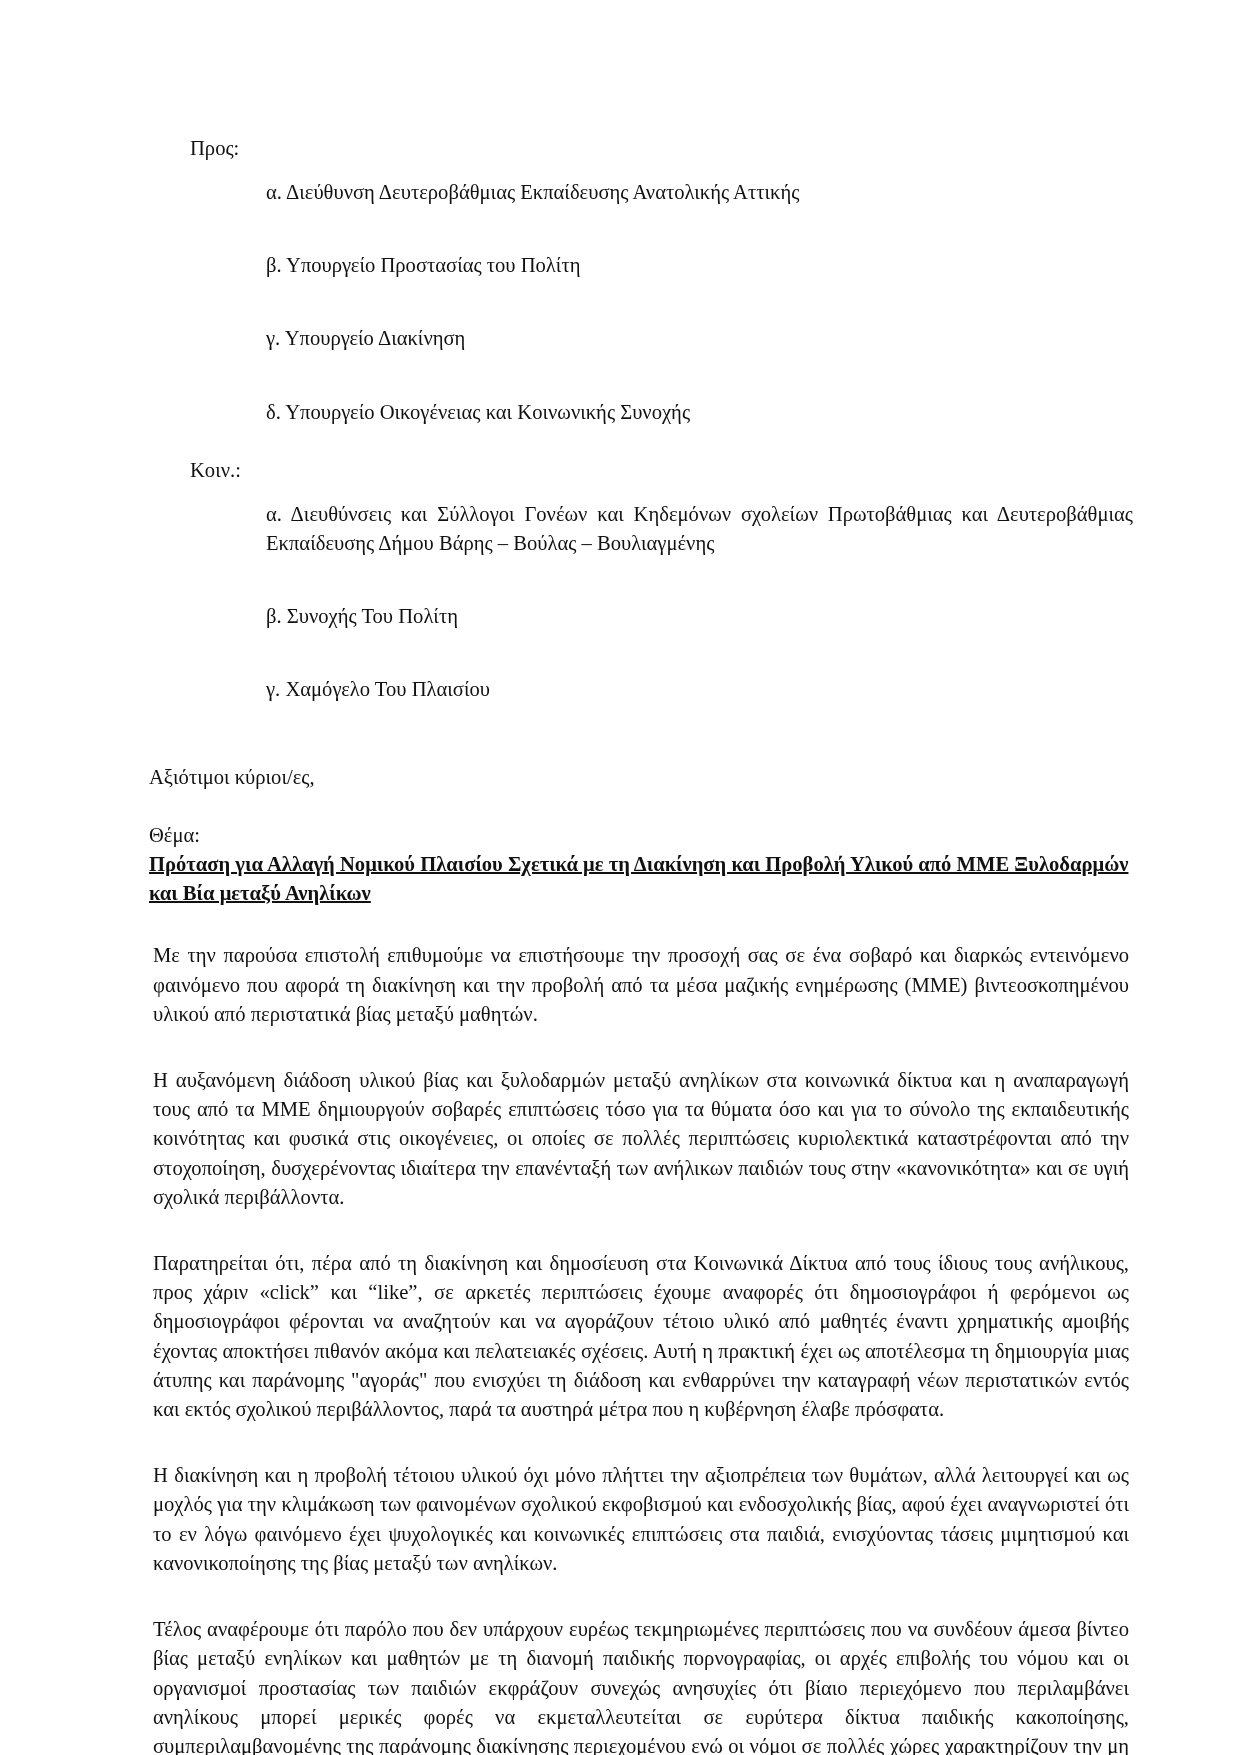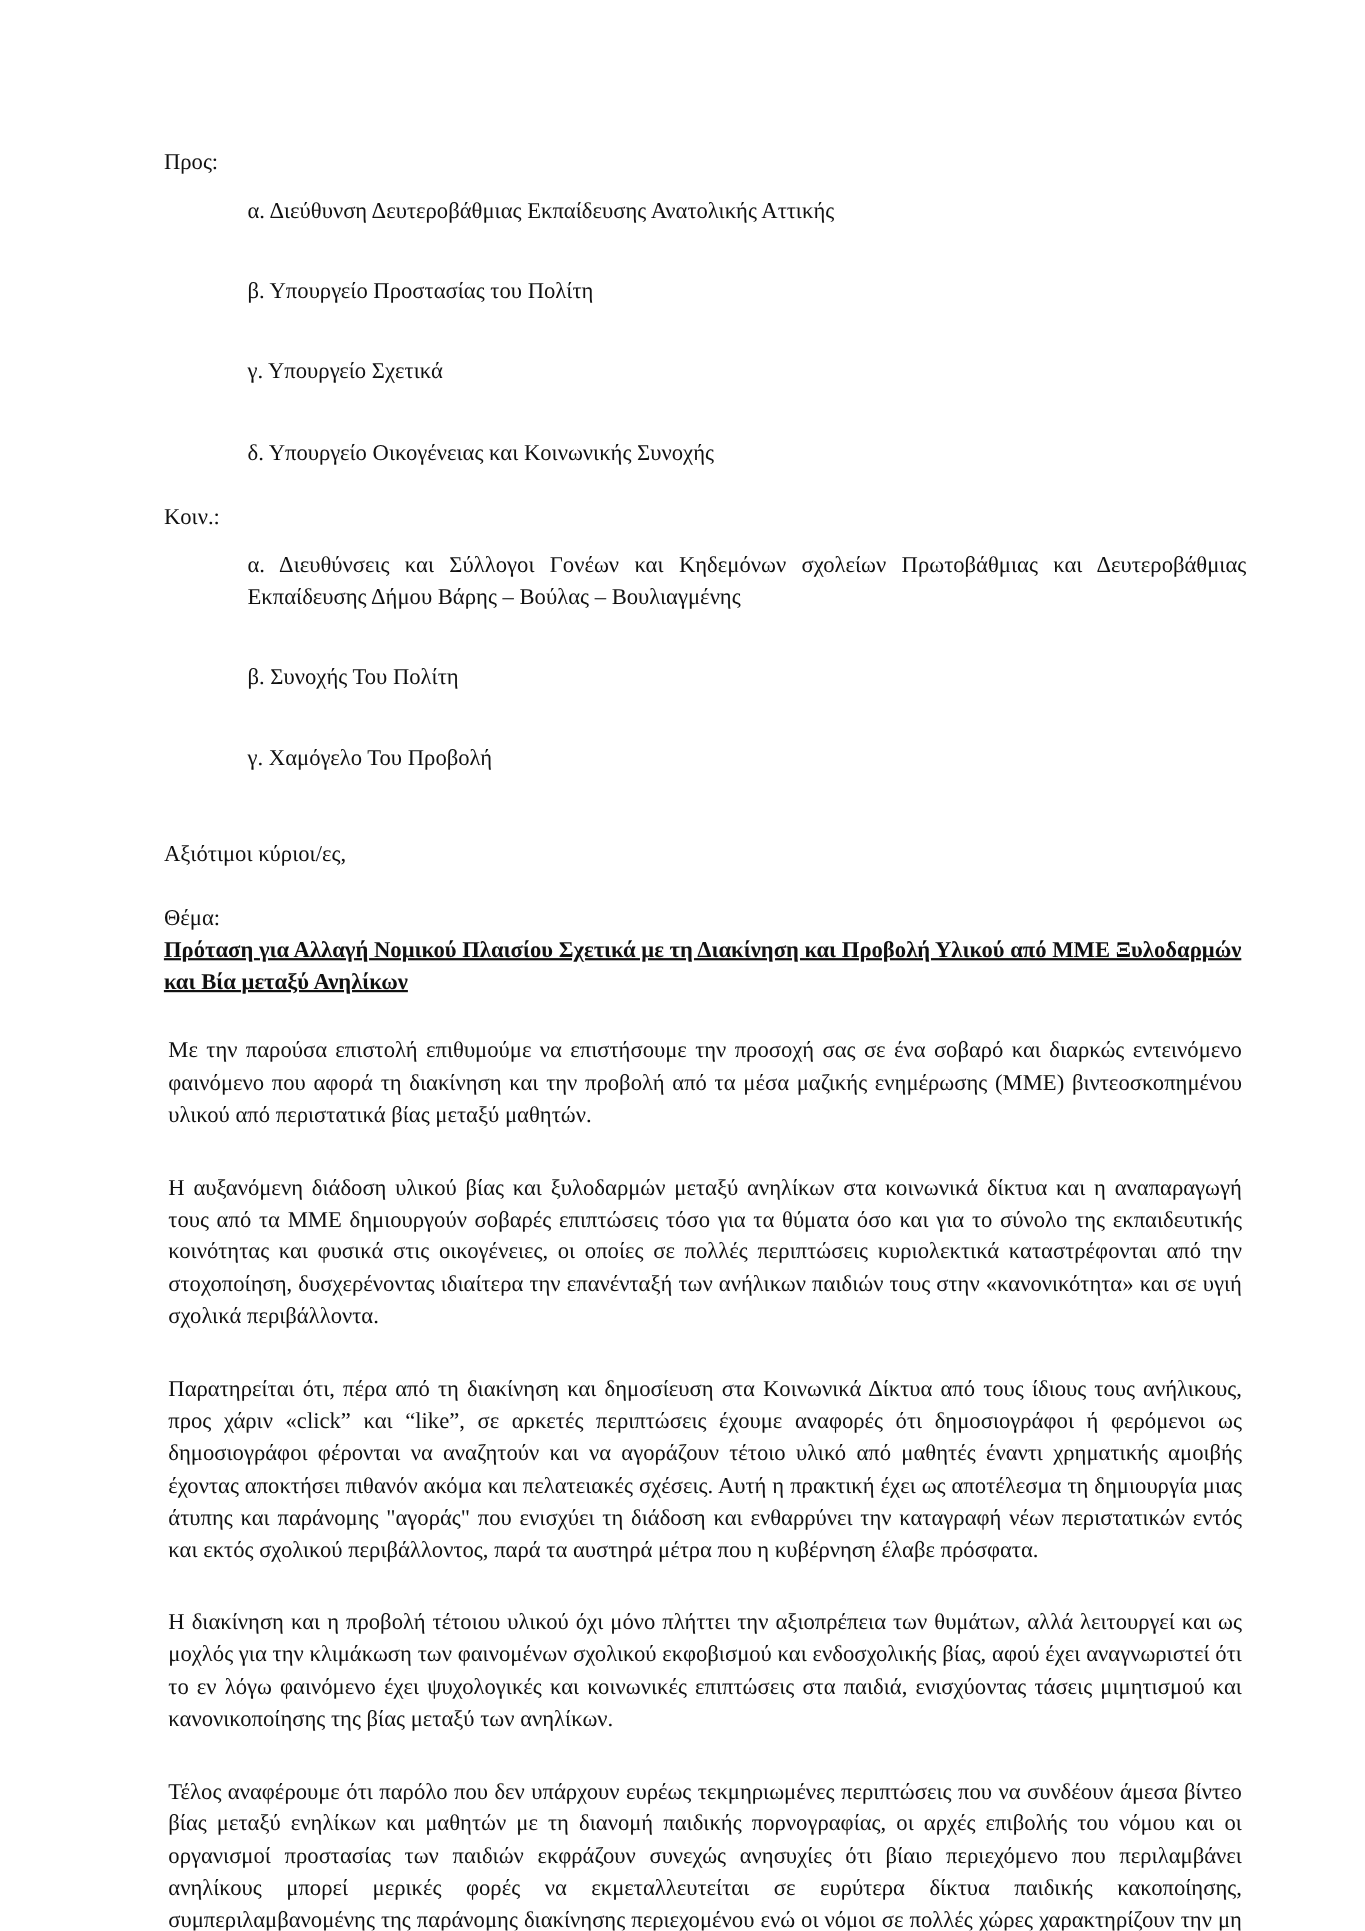--- a/index.html
+++ b/index.html
@@ -5,21 +5,21 @@
   html, body { margin: 0; padding: 0; background: #ffffff; }
   body {
     width: 1241px; height: 1755px; position: relative; overflow: hidden;
     font-family: "Liberation Serif", serif; color: #111111;
   }
   .page {
     position: absolute; left: 149px; top: 134px; width: 984px;
     font-size: 20.6px; line-height: 29.2px;
   }
   .addr { display: flex; }
-  .addr-label { width: 76px; flex: none; }
+  .addr-label { width: 76px; flex: none; margin-left: 41px; }
   .addr-label.koin { width: 76px; }
   .addr-items { flex: 1; }
   .addr-items div { text-align: justify; margin-top: 44px; }
   .gap1 { height: 29px; }
   .gap2 { height: 58px; }
   .greeting { margin-top: 0; }
   .subject { display: flex; margin-top: 29px; flex-direction: column; }
   .subject-label { flex: none; width: 67px; }
   .subject-text { font-weight: bold; text-decoration: underline; text-decoration-thickness: 2px; }
   p.body {
@@ -30,33 +30,33 @@
 </head>
 <body>
 
 <div class="page">
 
   <div class="addr">
     <div class="addr-label">Προς:</div>
     <div class="addr-items">
       <div>α. Διεύθυνση Δευτεροβάθμιας Εκπαίδευσης Ανατολικής Αττικής</div>
       <div>β. Υπουργείο Προστασίας του Πολίτη</div>
-      <div>γ. Υπουργείο Σχετικά</div>
+      <div>γ. Υπουργείο Διακίνηση</div>
       <div>δ. Υπουργείο Οικογένειας και Κοινωνικής Συνοχής</div>
     </div>
   </div>
 
   <div class="gap1"></div>
 
   <div class="addr">
     <div class="addr-label koin">Κοιν.:</div>
     <div class="addr-items">
       <div>α. Διευθύνσεις και Σύλλογοι Γονέων και Κηδεμόνων σχολείων Πρωτοβάθμιας και Δευτεροβάθμιας Εκπαίδευσης Δήμου Βάρης – Βούλας – Βουλιαγμένης</div>
       <div>β. Συνοχής Του Πολίτη</div>
-      <div>γ. Χαμόγελο Του Προβολή</div>
+      <div>γ. Χαμόγελο Του Πλαισίου</div>
     </div>
   </div>
 
   <div class="gap2"></div>
 
   <div class="greeting">Αξιότιμοι κύριοι/ες,</div>
 
   <div class="subject">
     <span class="subject-label">Θέμα:</span>
     <span class="subject-text">Πρόταση για Αλλαγή Νομικού Πλαισίου Σχετικά με τη Διακίνηση και Προβολή Υλικού από ΜΜΕ Ξυλοδαρμών και Βία μεταξύ Ανηλίκων</span>

